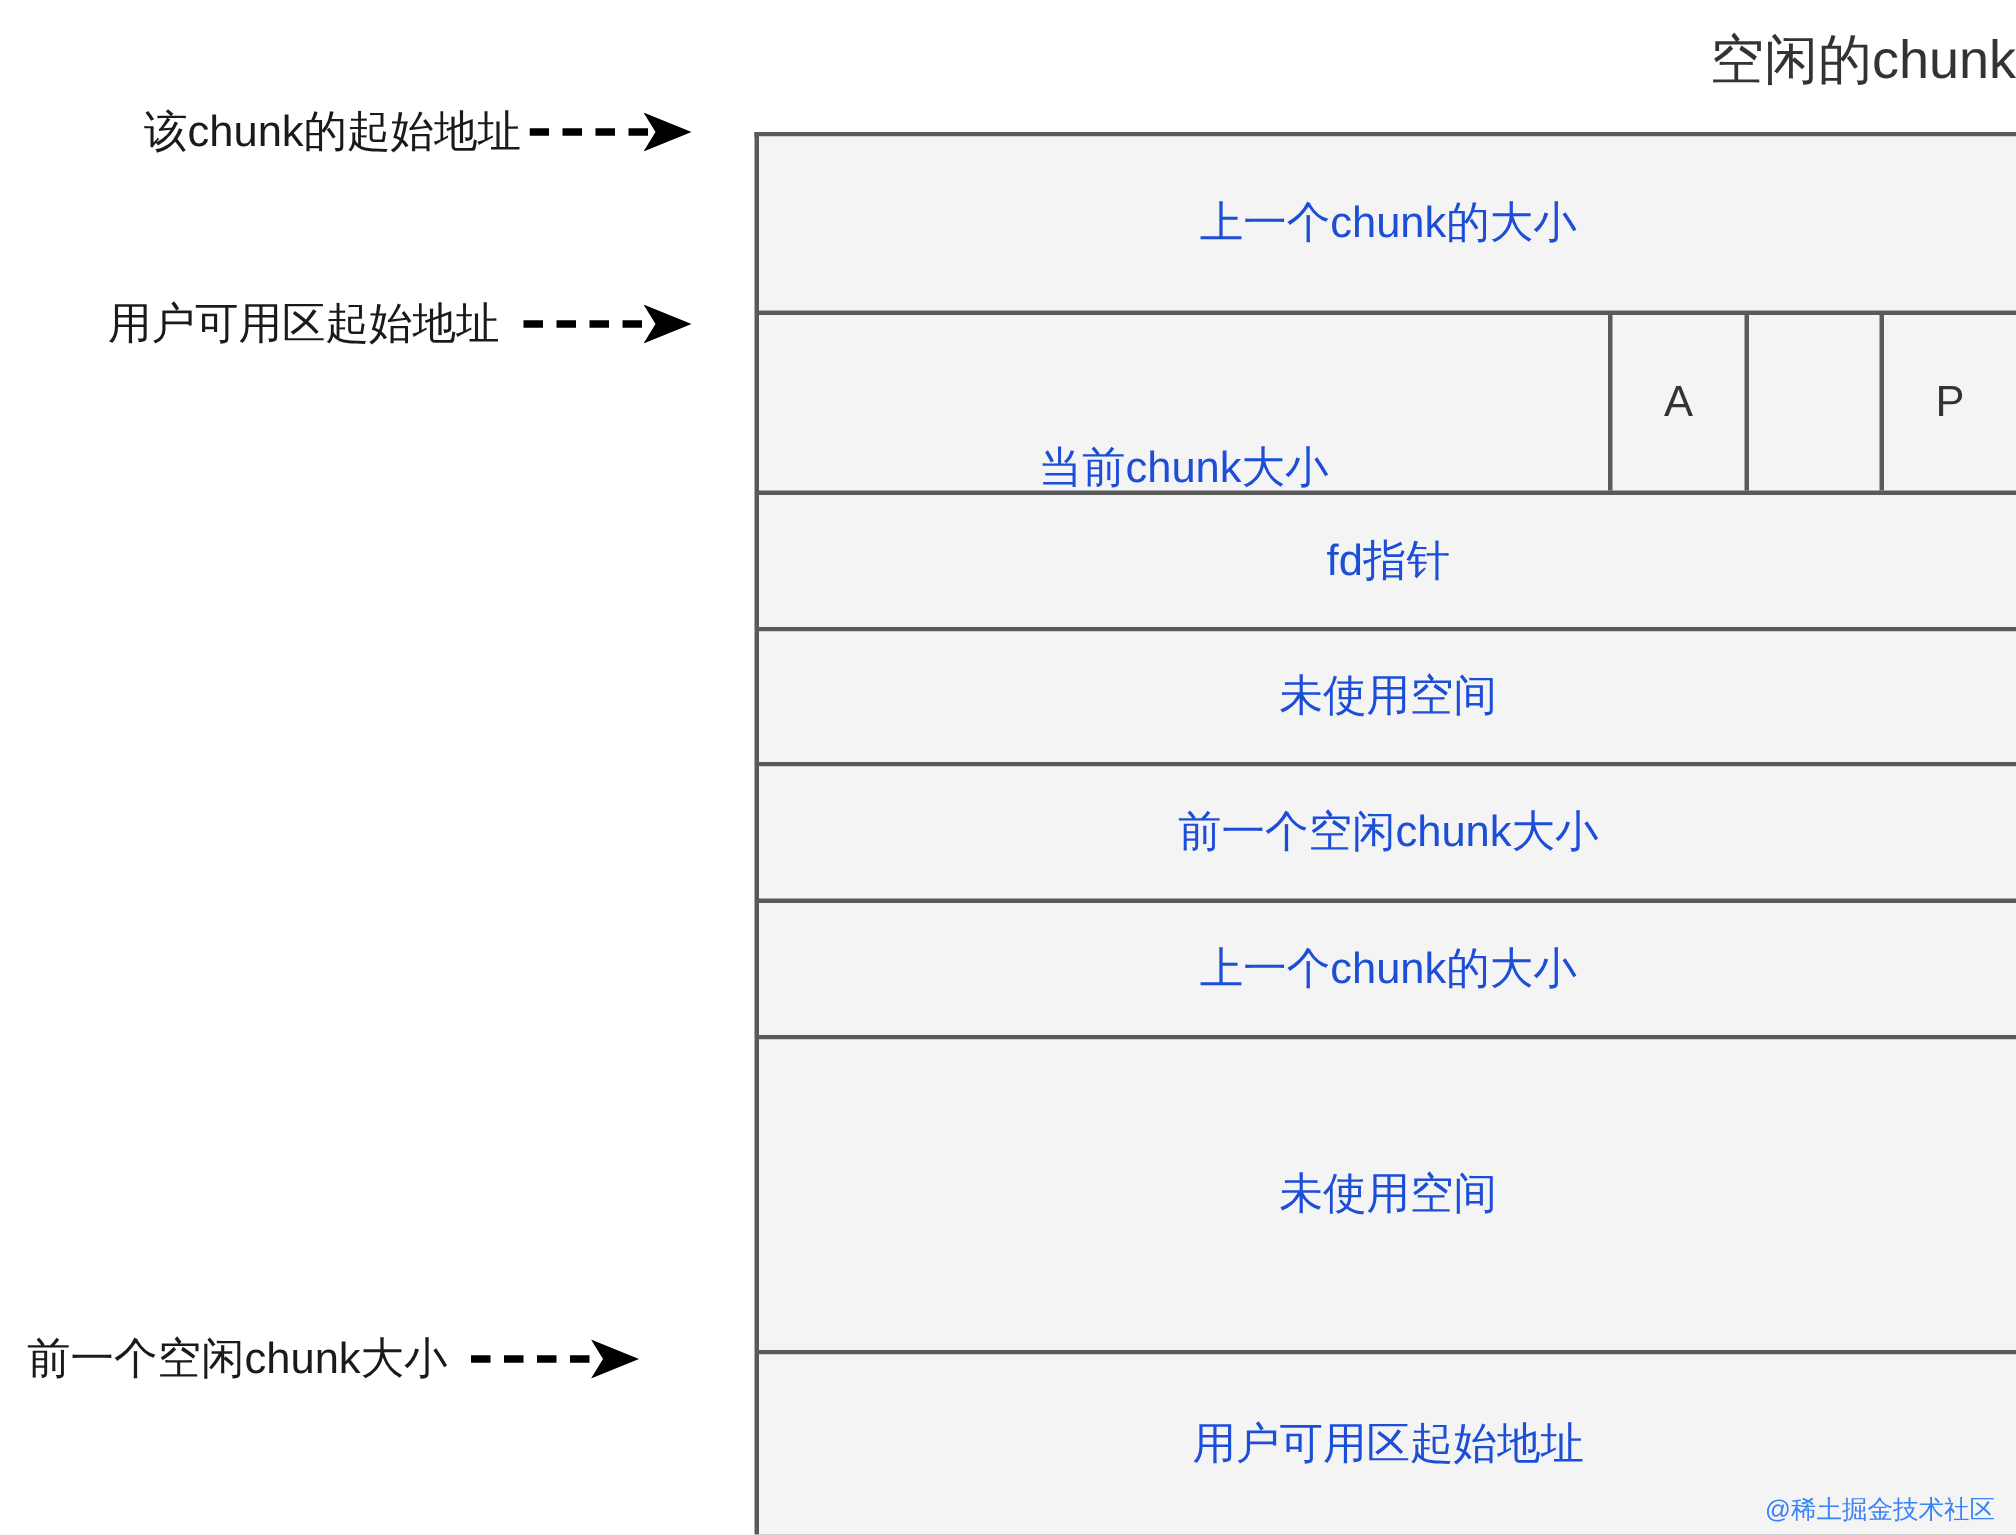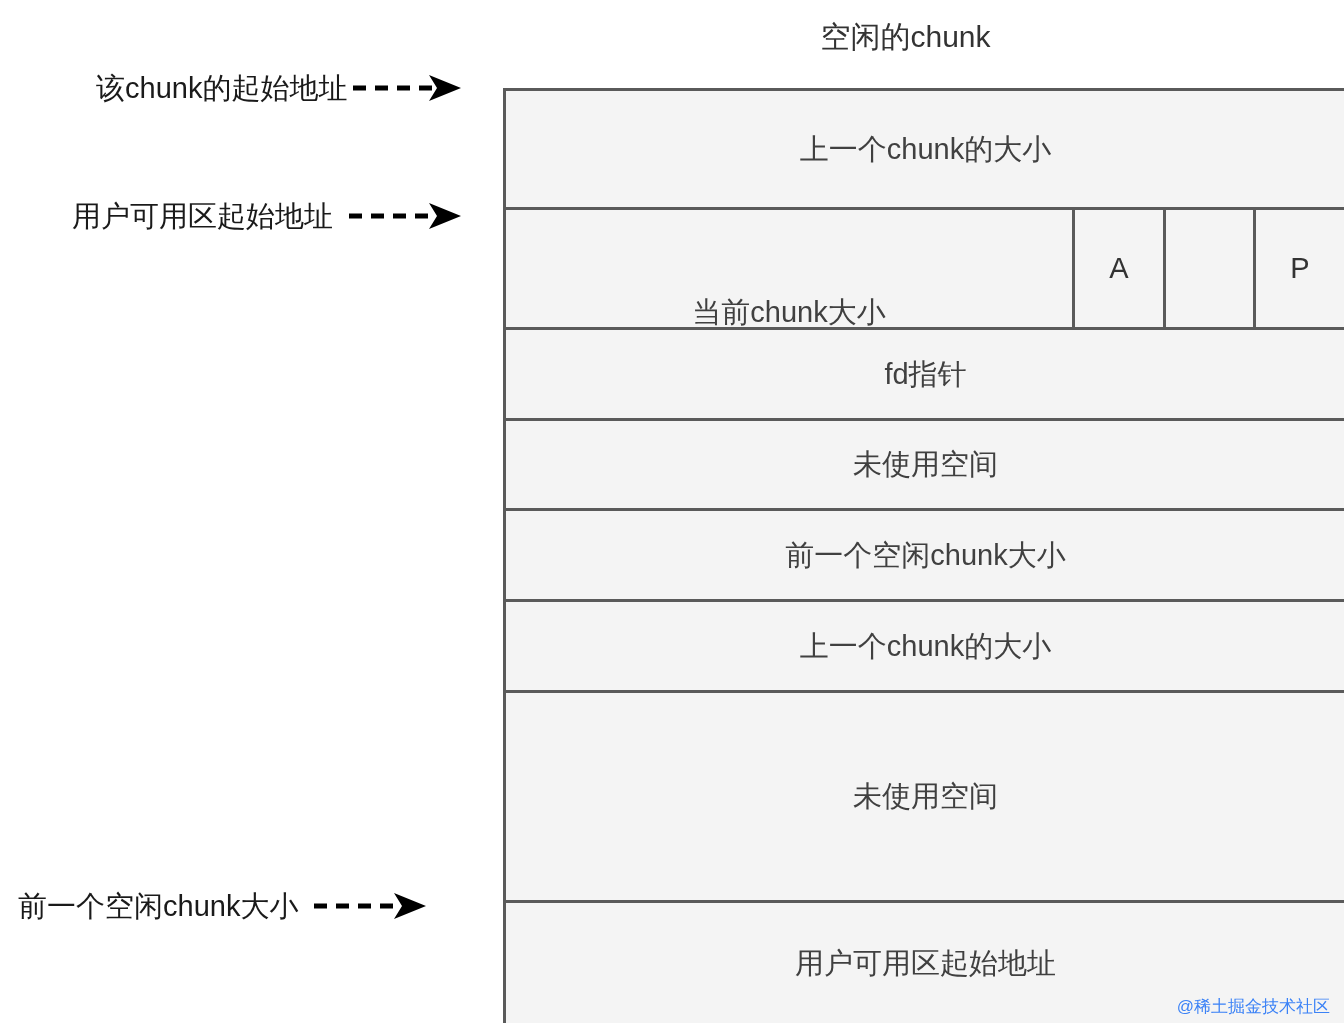--- a/index.html
+++ b/index.html
@@ -20,25 +20,25 @@
     position: absolute;
     left: 0;
     top: 0;
     width: 1344px;
     height: 1023px;
   }
 
   
   .diagram-title {
     position: absolute;
-    left: 485px;
+    left: 503px;
     top: 22px;
     width: 841px;
-    text-align: center;
-    font-size: 30px;
+    text-align: right;
+    font-size: 36px;
     color: #333333;
     line-height: 1;
     white-space: nowrap;
   }
 
   
   .chunk-table {
     position: absolute;
     left: 503px;
     top: 88px;
@@ -54,21 +54,21 @@
     border-bottom: 3px solid #5a5a5a;
     border-right: 3px solid #5a5a5a;
     box-sizing: border-box;
     display: flex;
     align-items: center;
     justify-content: center;
   }
 
   .row-label {
     font-size: 29px;
-    color: #404040;
+    color: #1d4ed8;
     line-height: 1;
     white-space: nowrap;
     text-align: center;
   }
 
   
   .chunk-row.flags {
     justify-content: flex-start;
     padding: 0;
   }

